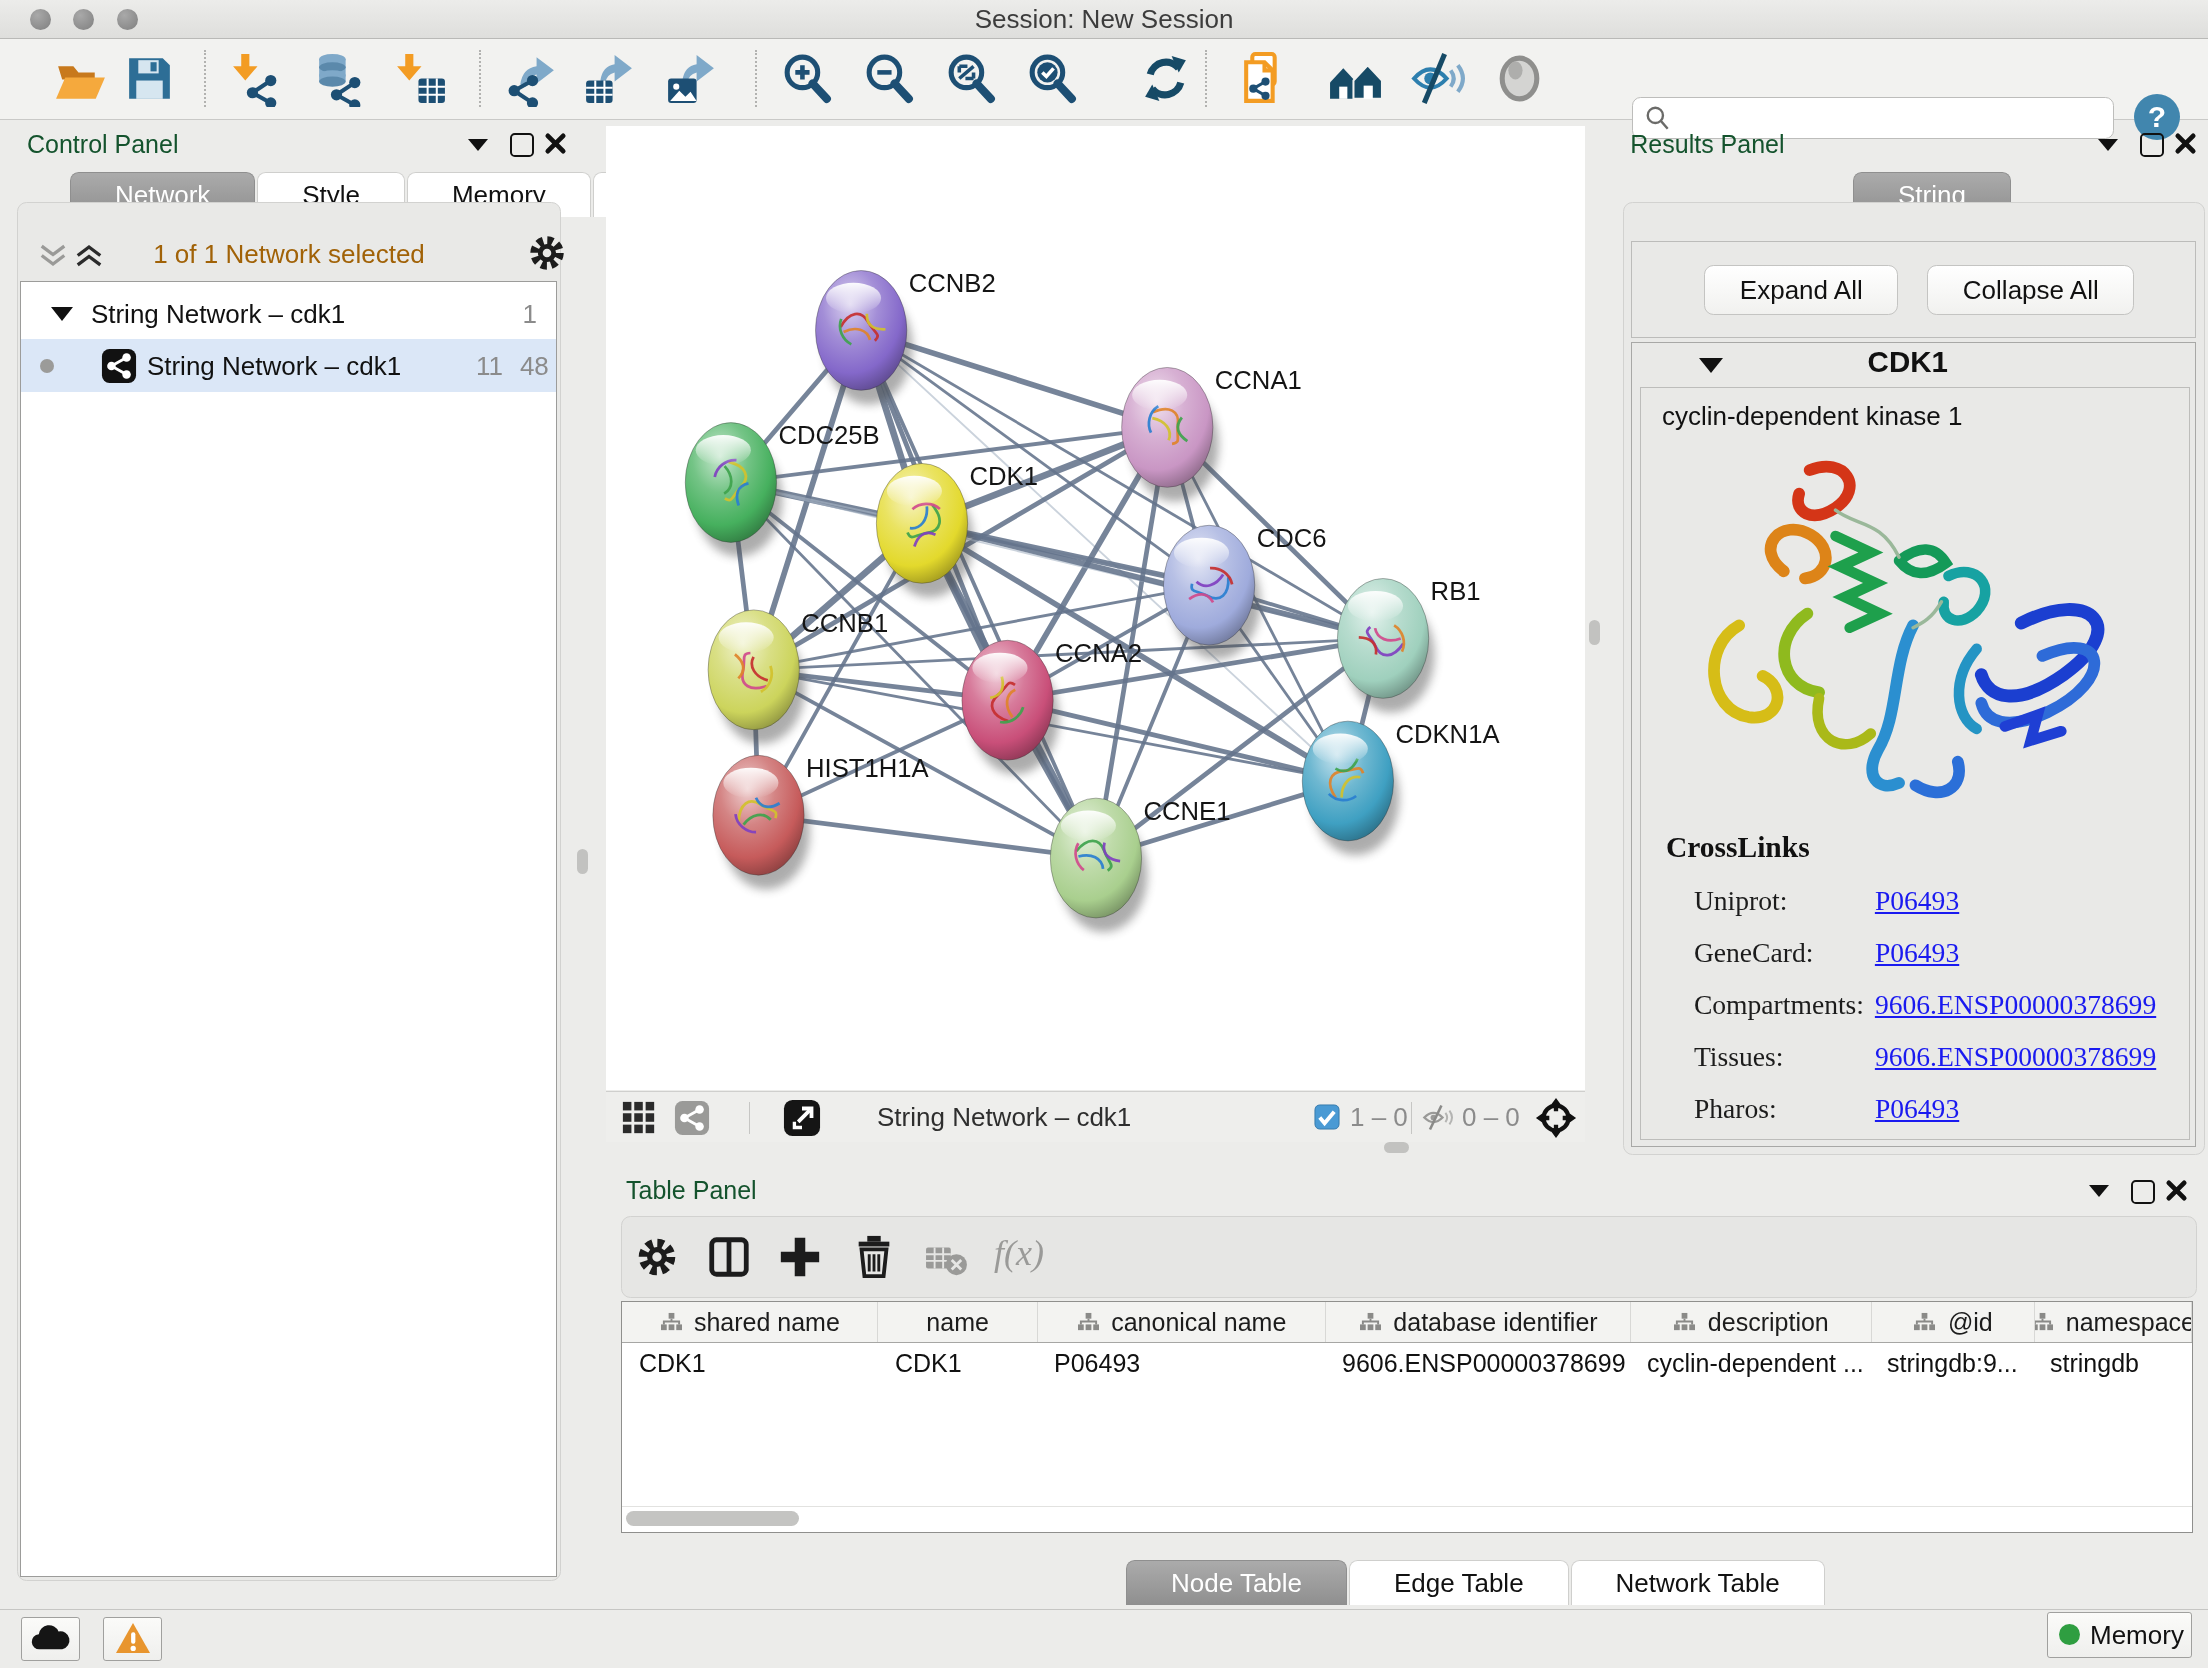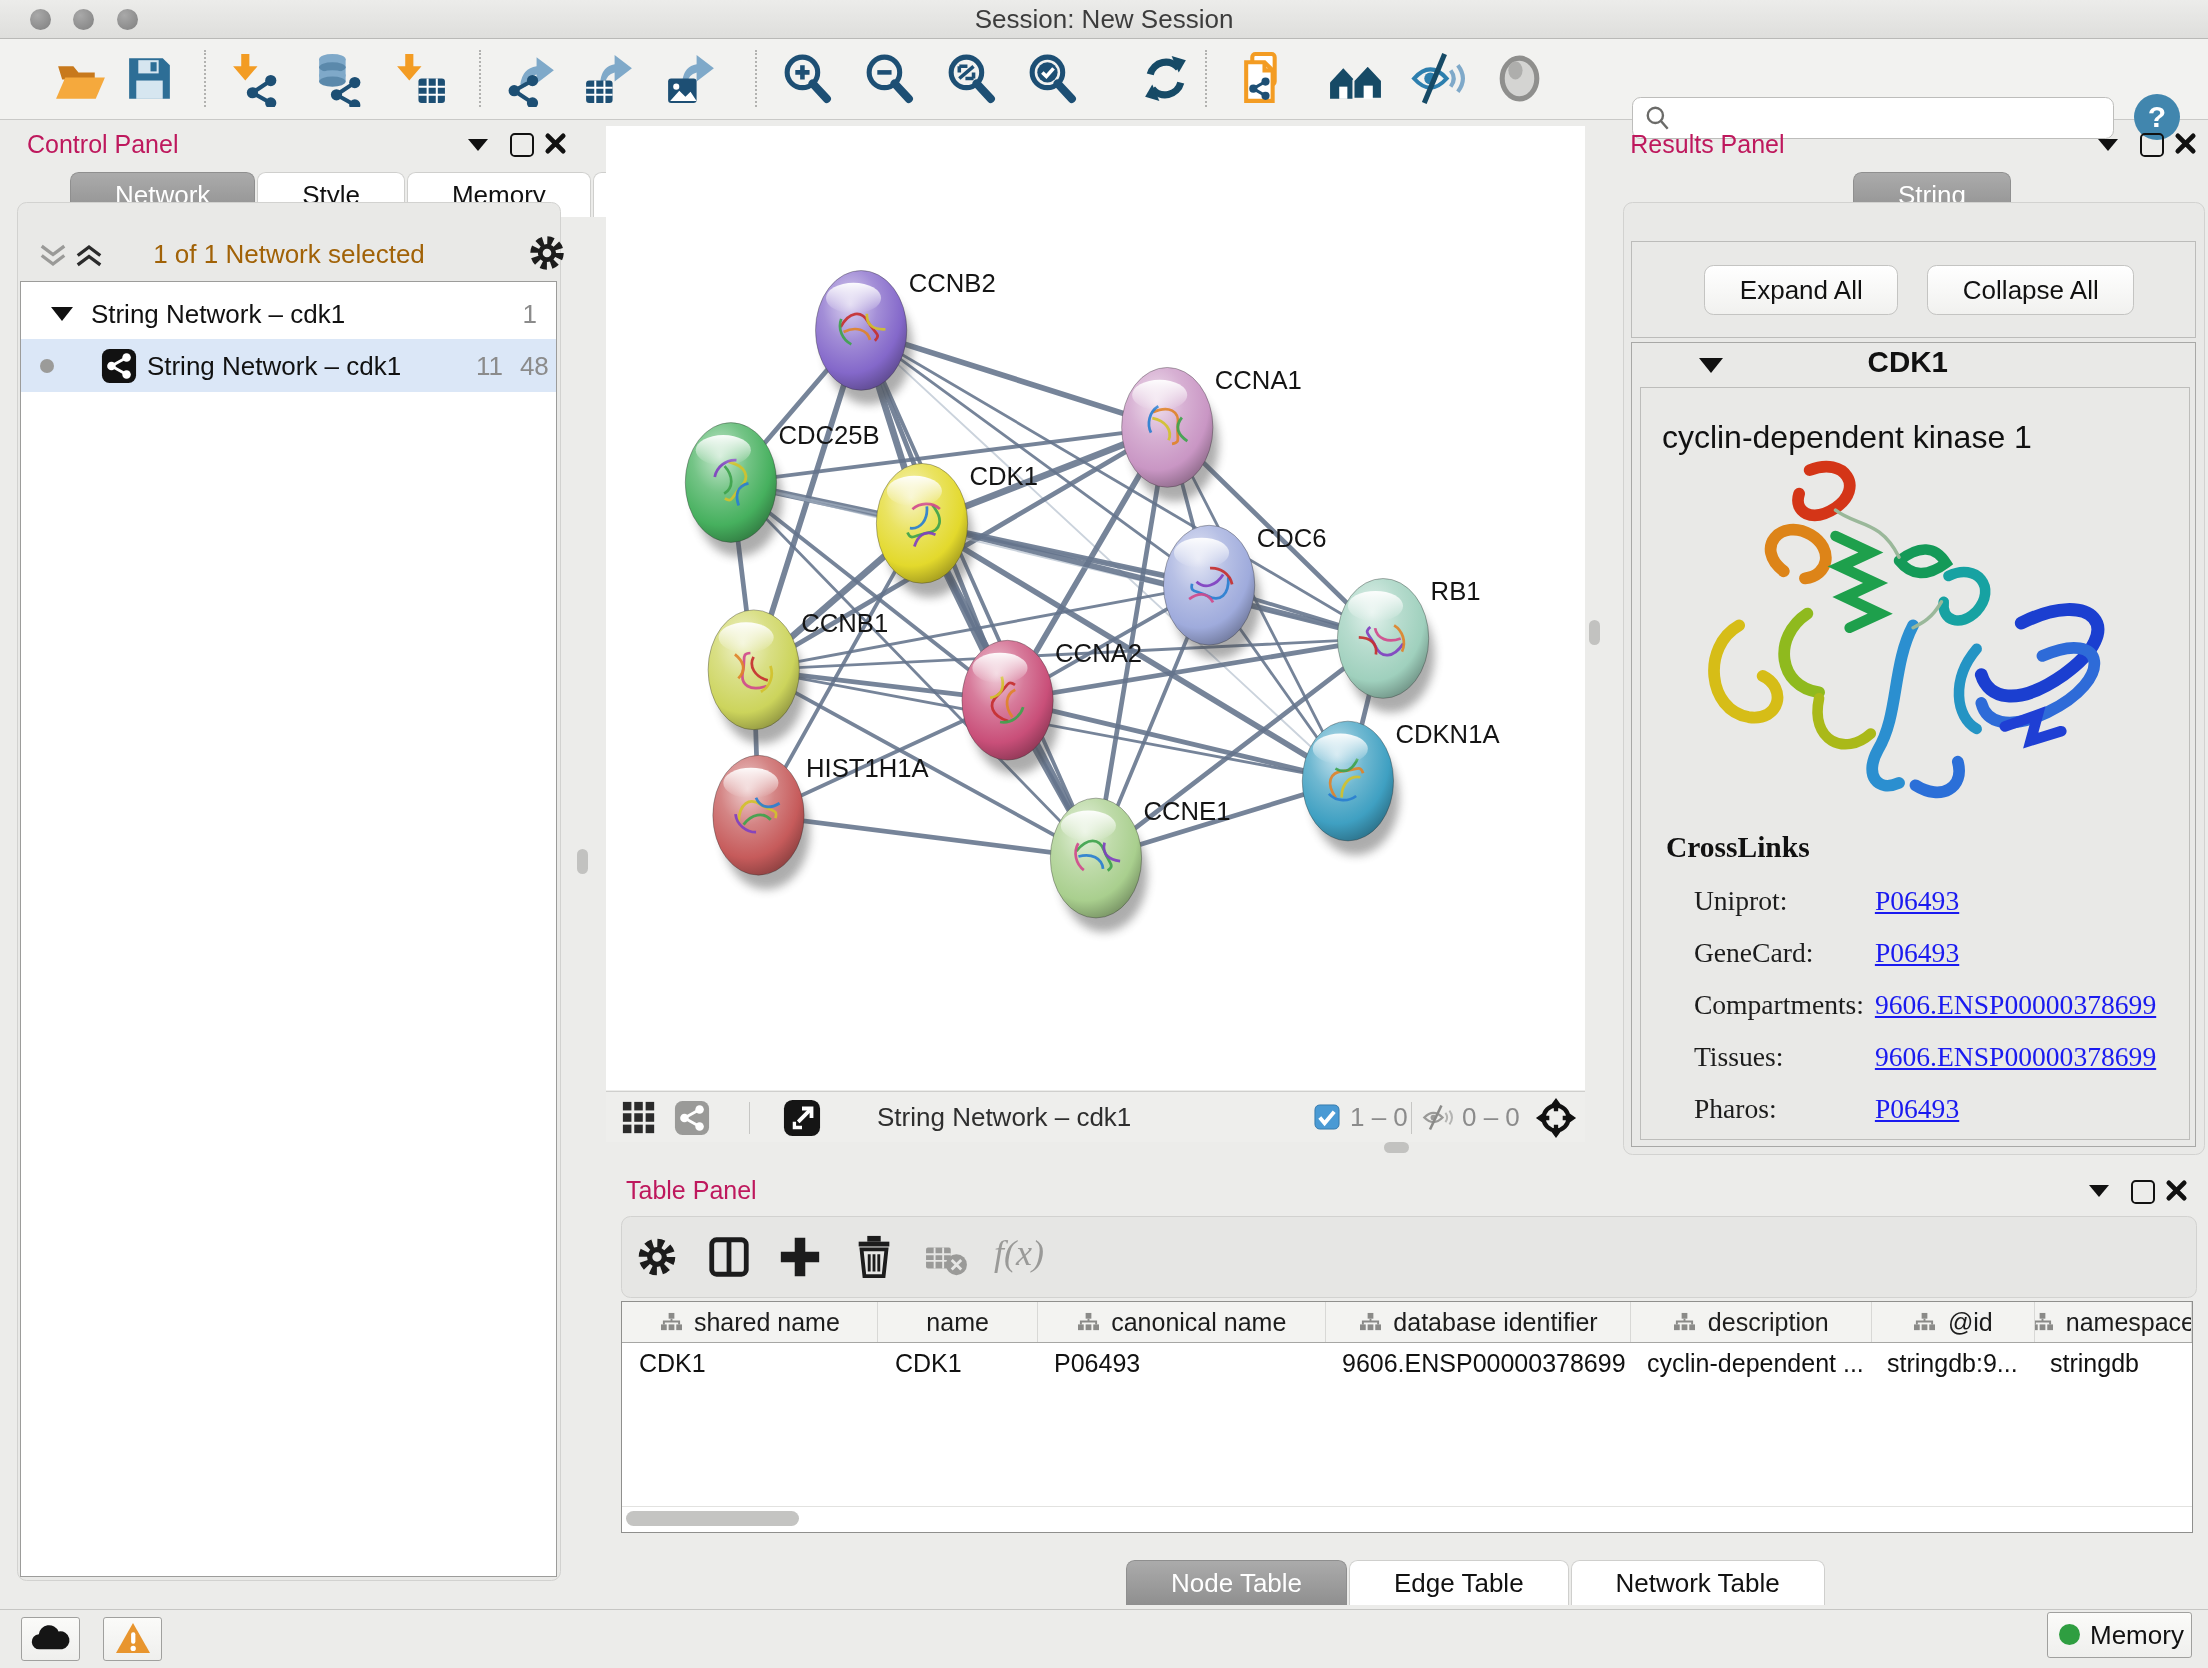--- a/index.html
+++ b/index.html
@@ -13,21 +13,21 @@
     background:radial-gradient(circle at 35% 30%,#a9a9a9,#7f7f7f);}
   .win-title{left:0;top:0;width:100%;height:38px;line-height:38px;text-align:center;
     font-size:26px;color:#3c3c3c;}
   
   .toolbar{left:0;top:39px;width:2208px;height:80px;background:#f2f2f0;border-bottom:1px solid #c9c9c7;}
   .tbtn{width:57px;height:57px;top:11.4px;cursor:default;}
   .tbtn svg{width:100%;height:100%;}
   .vsep{top:11.4px;width:0;height:57px;border-left:2.9px dotted #b2b2b0;}
   .searchbox{background:#fff;border:1.9px solid #bdbdbb;border-radius:8.6px;}
   
-  .panel-title{font-size:25px;color:#be185d;}
+  .panel-title{font-size:25px;color:#14532d;}
   .hdr-tri{width:0;height:0;border-left:10.5px solid transparent;border-right:10.5px solid transparent;
     border-top:12.4px solid #111;}
   .hdr-box{width:20px;height:20px;border:2.9px solid #111;border-radius:4.8px;background:transparent;}
   .tab{height:44px;line-height:44px;padding:0 44px;background:#fff;border:1px solid #cfcfcd;
     border-bottom:none;border-radius:8.6px 8.6px 0 0;font-size:26px;color:#111;margin-right:1.9px;}
   .tab.active{background:linear-gradient(#ababab,#8f8f8f);color:#fff;border-color:#8f8f8f;}
   .innerbox{background:#e9e9e7;border:1px solid #d2d2d0;border-radius:9.5px;}
   .whitebox{background:#fff;border:1.9px solid #9c9c9a;}
   .graytxt{color:#8b8b8b;}
   
@@ -589,21 +589,21 @@
       <div class="abs" style="left:7.6px;top:38px;width:563px;height:95px;border:1px solid #bcbcba;">
         <div class="abs btn" style="left:72px;top:23px;width:192px;height:48px;line-height:48px;">Expand All</div>
         <div class="abs btn" style="left:295px;top:23px;width:205px;height:48px;line-height:48px;">Collapse All</div>
       </div>
 
       <div class="abs" style="left:7.6px;top:139px;width:563px;height:803px;border:1px solid #a8a8a6;">
         <div class="abs" style="left:67px;top:15px;width:0;height:0;border-left:12.4px solid transparent;border-right:12.4px solid transparent;border-top:15px solid #111;"></div>
         <div class="abs" style="left:133px;top:1.9px;width:285px;text-align:center;font-size:29.5px;font-weight:bold;color:#111;">CDK1</div>
 
         <div class="abs" style="left:7.6px;top:44px;width:548px;height:751px;border:1px solid #bdbdbb;">
-          <div class="abs" style="left:21px;top:13.3px;font-size:32px;color:#111;margin-top:18px;">cyclin-dependent kinase 1</div>
+          <div class="abs" style="left:21px;top:13.3px;font-size:26px;color:#111;">cyclin-dependent kinase 1</div>
 
           <svg class="abs" style="left:27px;top:61px;width:495px;height:388px" viewBox="0 0 420 330">
             <g fill="none" stroke-linecap="round">
               <path d="M120 18 C 150 6 167 33 142 50 C 122 63 106 54 111 38" stroke="#d43517" stroke-width="10"></path>
               <path d="M98 104 C 72 84 96 58 121 73 C 141 85 136 108 116 110" stroke="#dd8418" stroke-width="10"></path>
               <path d="M60 150 C 28 168 33 222 68 228 C 95 232 101 203 80 193" stroke="#d6bd17" stroke-width="10"></path>
               <path d="M118 140 C 88 160 93 202 128 207" stroke="#8fba1e" stroke-width="10"></path>
               <path d="M128 212 C 120 248 150 262 172 242" stroke="#aab919" stroke-width="9"></path>
               <path d="M142 74 l30 14 l-26 12 l30 14 l-26 12 l30 14 l-26 12" stroke="#1ea04c" stroke-width="9"></path>
               <path d="M196 95 q26 -20 40 2 q-24 18 -40 -2" stroke="#149a58" stroke-width="9"></path>

